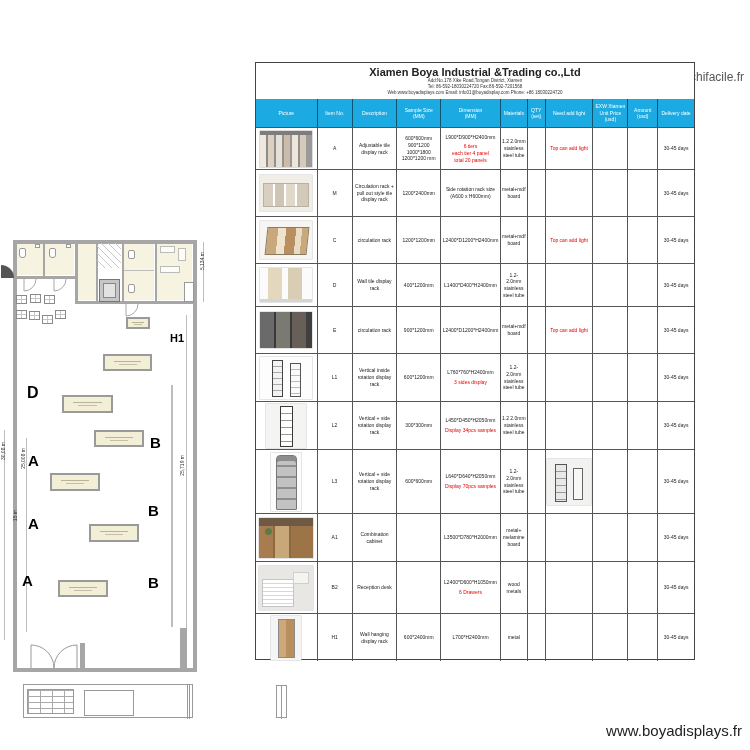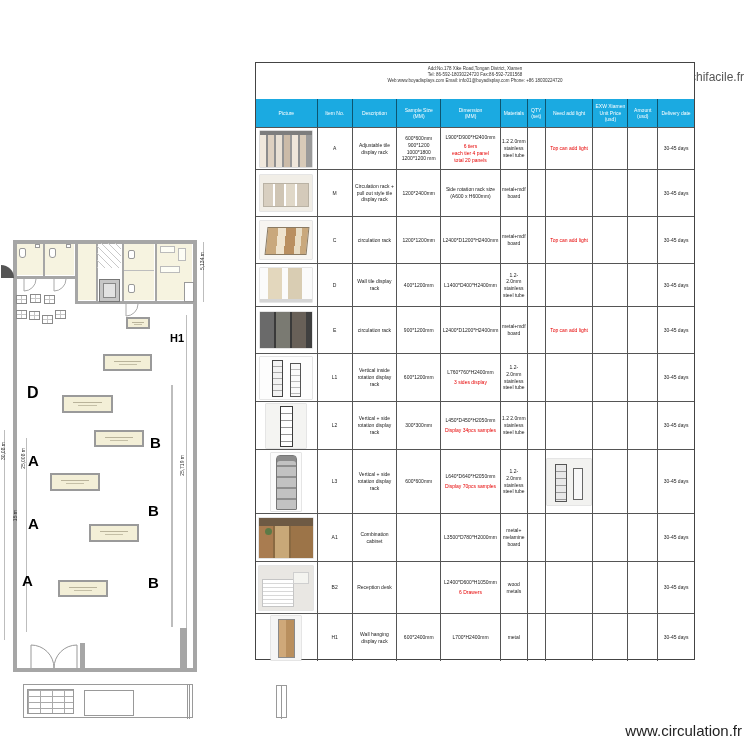--- a/index.html
+++ b/index.html
@@ -100,21 +100,21 @@
   .mk.small{font-size:11px;}
   .dim{position:absolute;font-size:5px;color:#333;writing-mode:vertical-rl;transform:rotate(180deg);}
   .dline{position:absolute;background:#bdbdbd;}
   .hatch{position:absolute;background:repeating-linear-gradient(45deg,#c9c9c9 0 1px,transparent 1px 5px);}
   .elev{position:absolute;border:1px solid #9a9a9a;background:#fff;box-sizing:border-box;}
 </style>
 </head>
 <body>
 
 <div class="wm-top">archifacile.fr</div>
-<div class="wm-bottom">www.circulation.fr</div>
+<div class="wm-bottom">www.boyadisplays.fr</div>
 
 <div class="abs" style="left:0;top:0;width:750px;height:750px;">
 
   <div class="roomf" style="left:17px;top:244px;width:26px;height:31px;"></div>
   <div class="roomf" style="left:45px;top:244px;width:29px;height:31px;"></div>
   <div class="roomf" style="left:78px;top:244px;width:18px;height:56px;"></div>
   <div class="roomf" style="left:124px;top:244px;width:30px;height:56px;"></div>
   <div class="roomf" style="left:157px;top:244px;width:35px;height:56px;"></div>
 
   <div class="wall" style="left:13px;top:240px;width:184px;height:4px;"></div>
@@ -201,20 +201,21 @@
     <div class="abs" style="right:2px;top:0;width:3px;height:34px;border-left:1px solid #999;border-right:1px solid #999;box-sizing:border-box;"></div>
   </div>
   <div class="elev" style="left:276px;top:685px;width:11px;height:33px;">
     <div class="abs" style="left:4px;top:0;width:1px;height:33px;background:#999;"></div>
   </div>
 </div>
 
 <div id="quote">
 
   <div class="co-header">
+    <div class="co-name">Xiamen Boya Industrial &amp;Trading co.,Ltd</div>
     <div class="co-line">Add:No.178 Xike Road,Tongan District, Xiamen</div>
     <div class="co-line">Tel: 86-592-18030224720      Fax:86-592-7201568</div>
     <div class="co-line">Web:www.boyadisplays.com    Email: info01@boyadisplay.com    Phone: +86 18030224720</div>
   </div>
 
   <div class="thead">
     <div class="th c0">Picture</div>
     <div class="th c1">Item No.</div>
     <div class="th c2">Description</div>
     <div class="th c3">Sample Size

